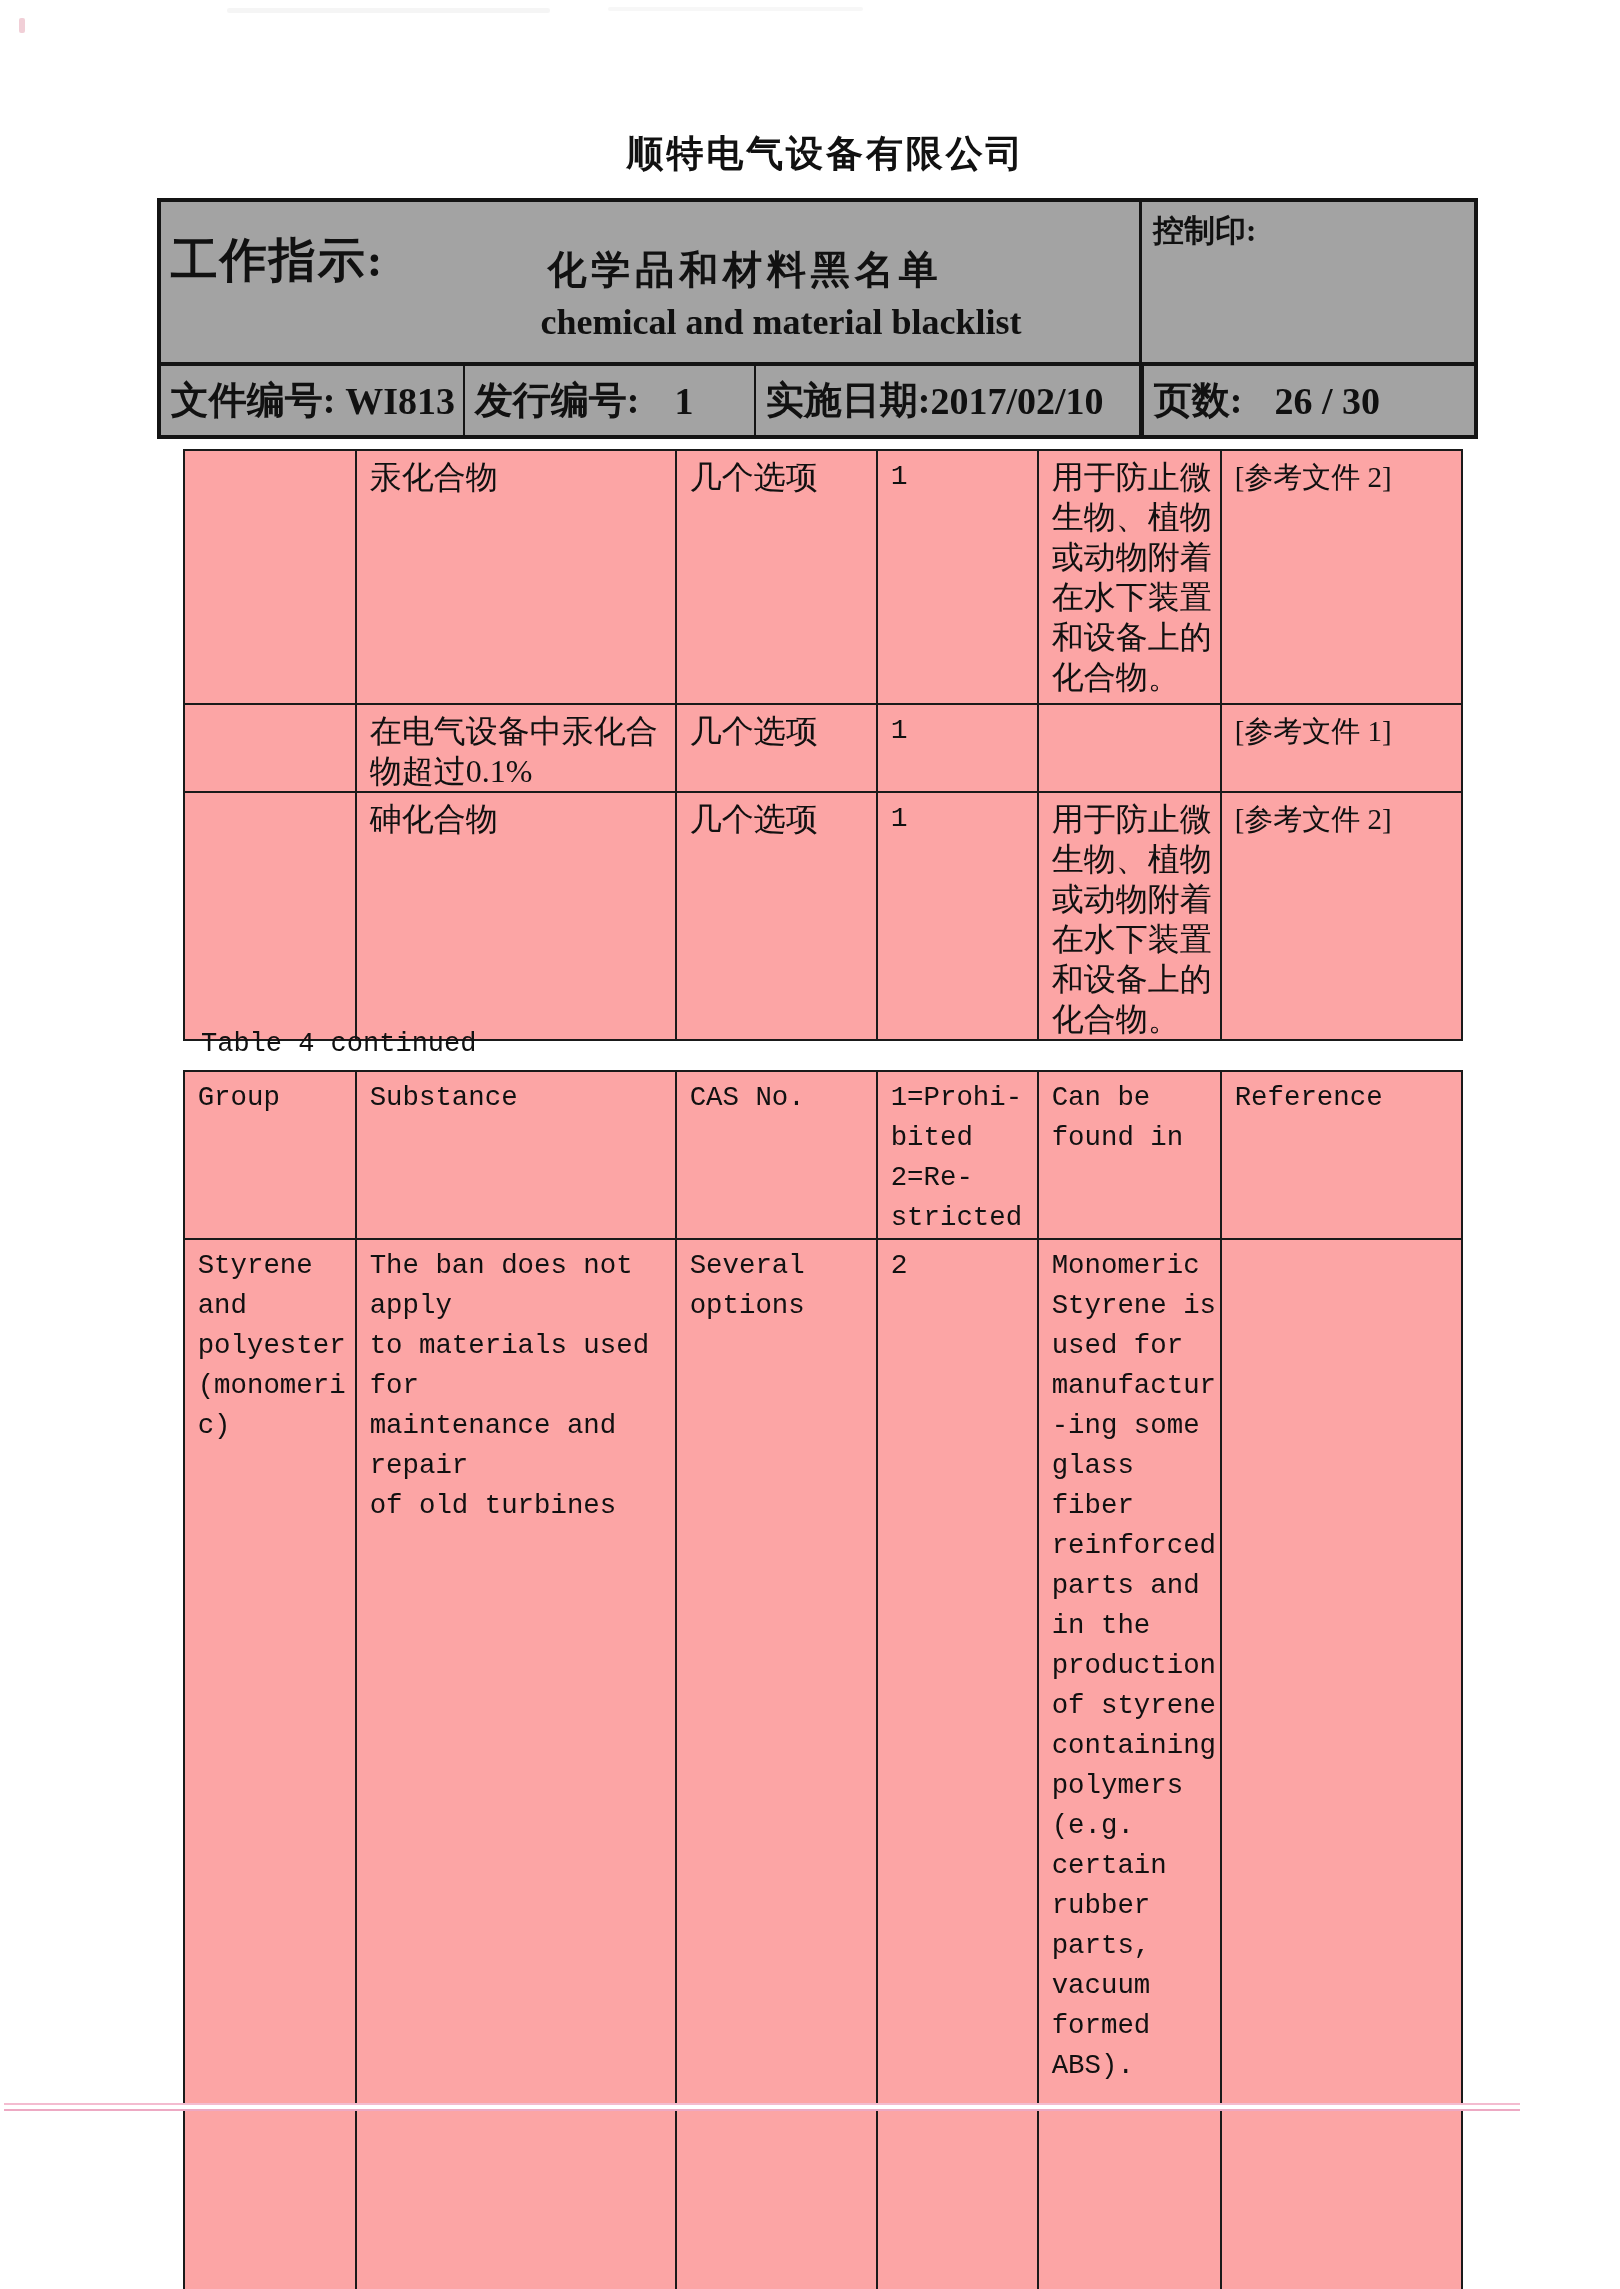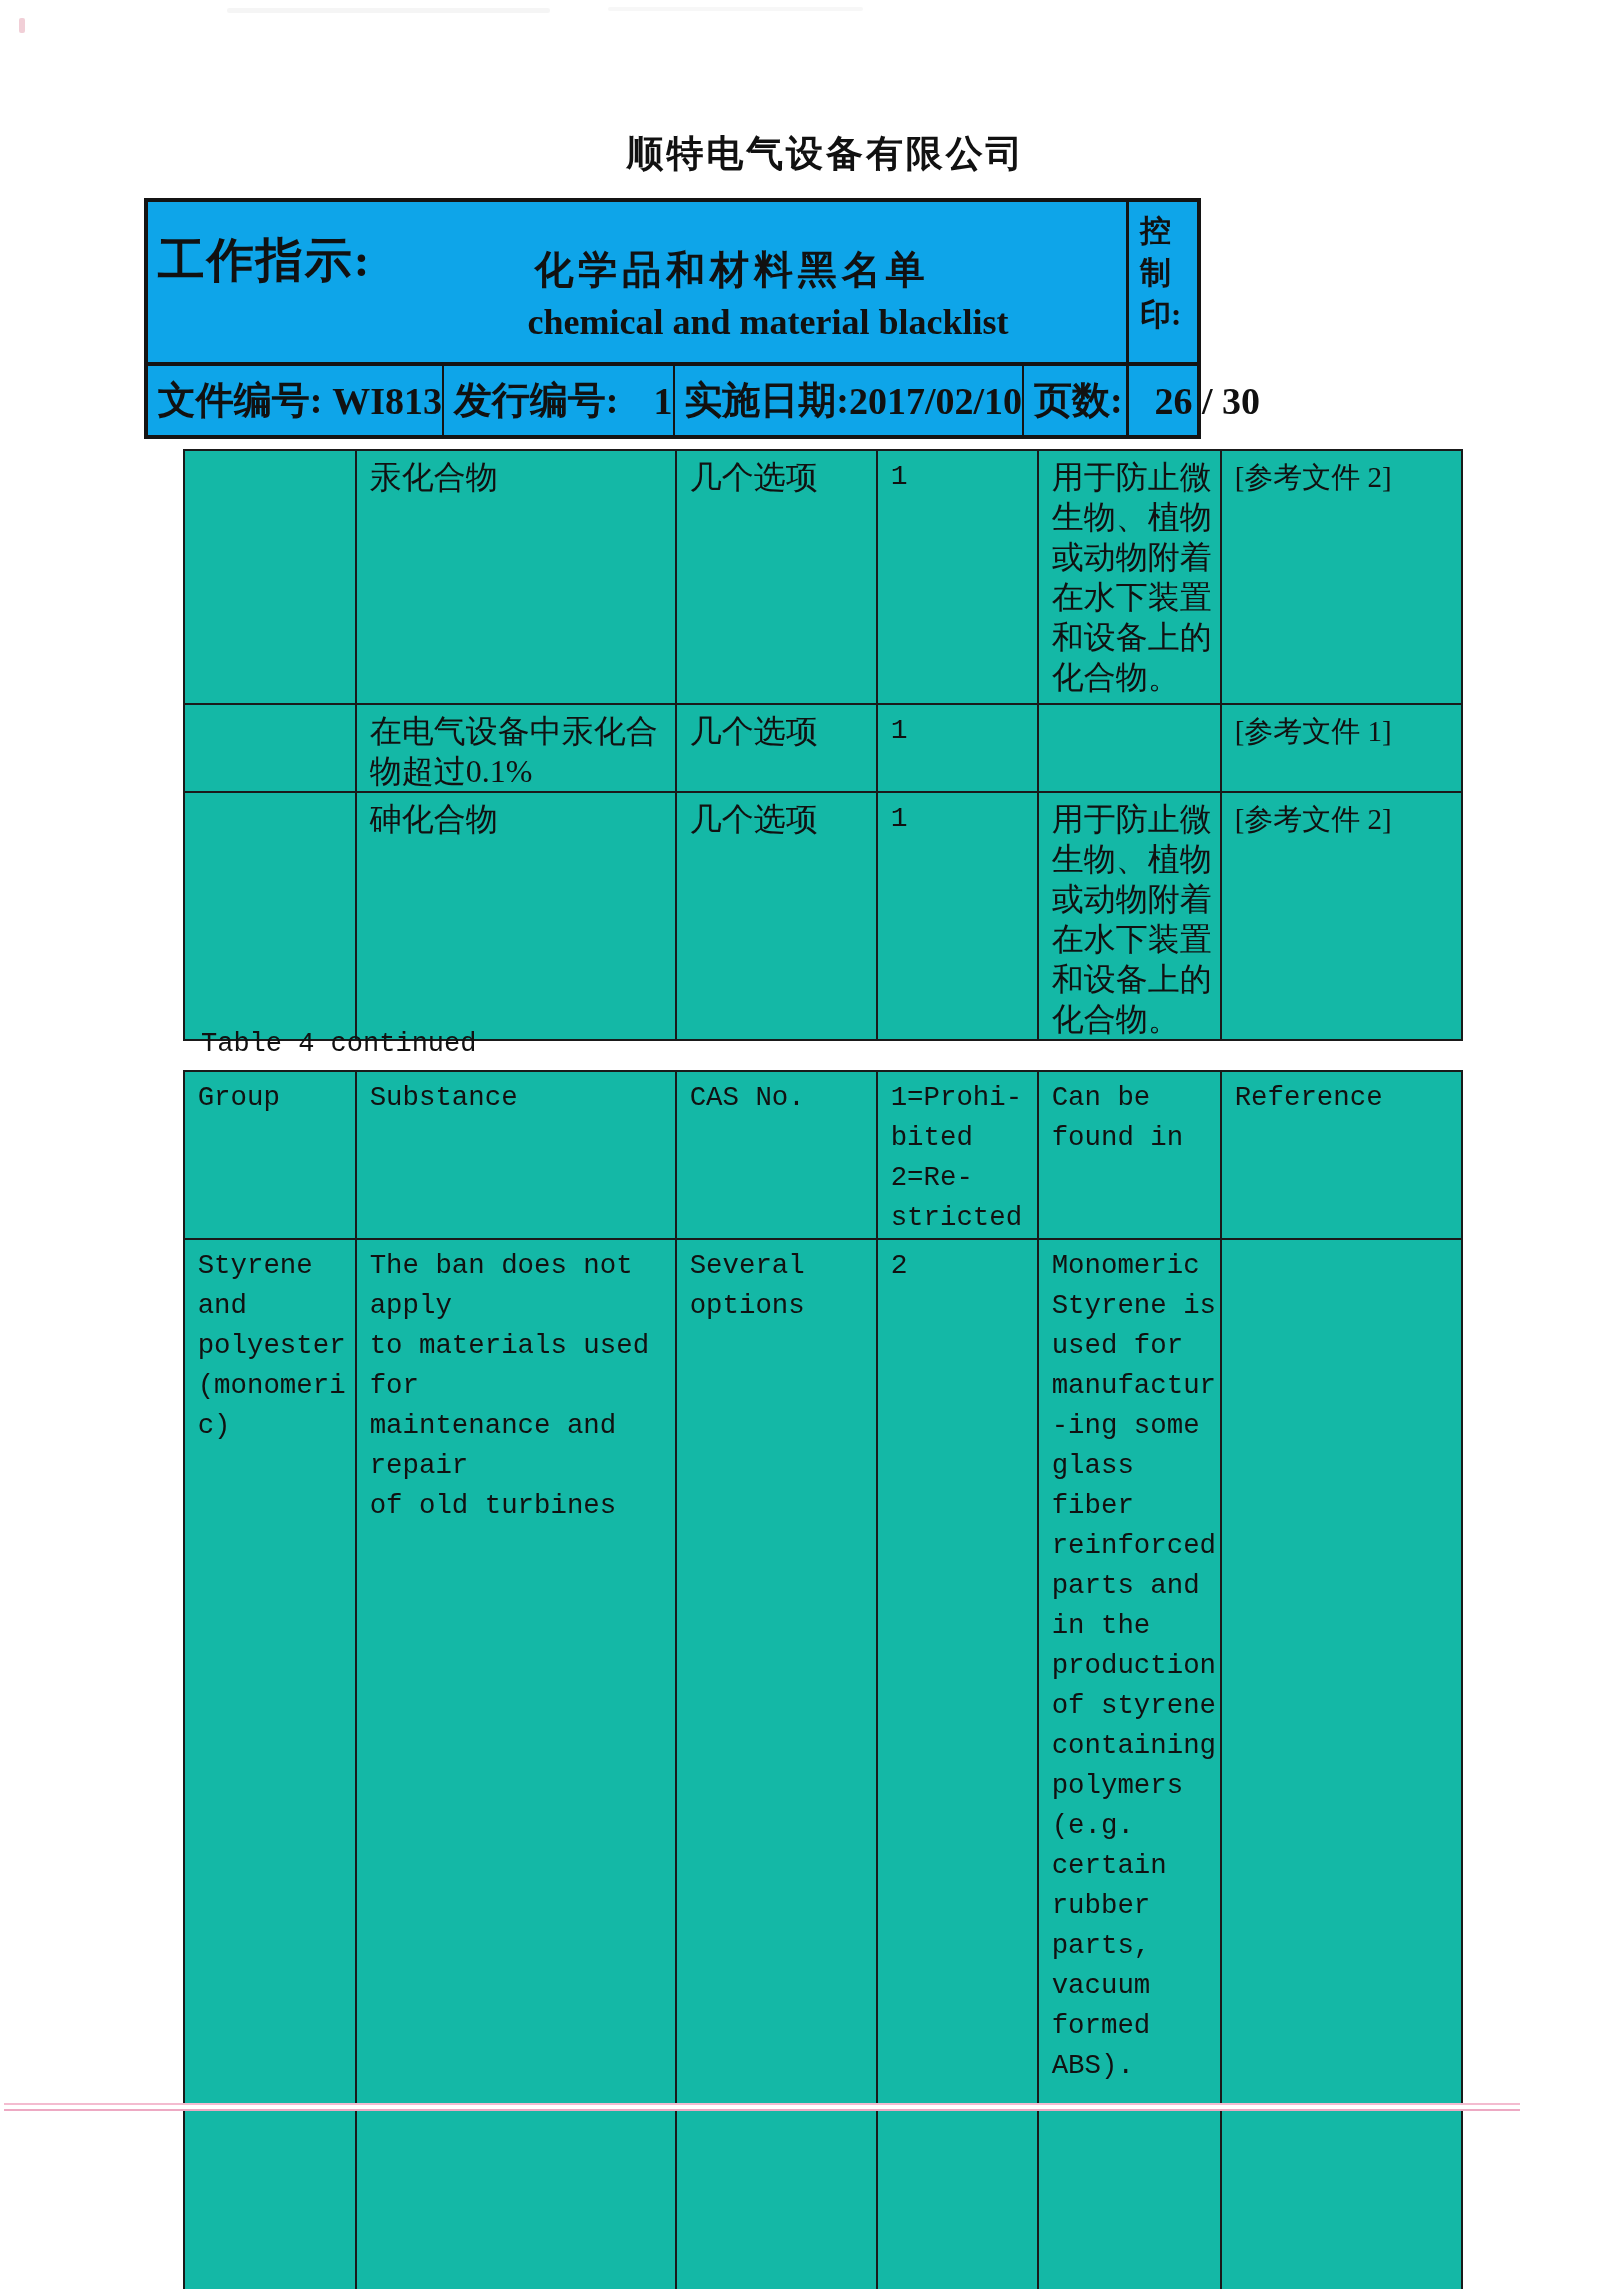--- a/index.html
+++ b/index.html
@@ -15,22 +15,22 @@
   .smudge{position:absolute;background:#ebebeb;border-radius:2px;}
   .red-mark{position:absolute;background:#eab6c2;opacity:.65;border-radius:2px;}
 
   .company-title{
     position:absolute;top:129px;left:826px;transform:translateX(-50%);
     font-size:37px;font-weight:bold;letter-spacing:2.9px;white-space:nowrap;
   }
 
   
   .header-box{
-    position:absolute;left:144px;top:198px;width:1057px;height:241px;
-    border:4.9px solid #141414;box-sizing:border-box;background:#0ea5e9;
+    position:absolute;left:157px;top:198px;width:1321px;height:241px;
+    border:4.9px solid #141414;box-sizing:border-box;background:#a3a3a3;
   }
   .hb-vdivider{position:absolute;left:978px;top:0;bottom:0;width:2.9px;background:#141414;}
   .hb-rowdivider{position:absolute;left:0;right:0;top:160px;height:3.9px;background:#141414;}
   .wi-label{
     position:absolute;left:9.8px;top:27.4px;
     font-size:47px;font-weight:bold;letter-spacing:2px;white-space:nowrap;
   }
   .title-zh{
     position:absolute;left:584px;top:41px;transform:translateX(-50%);
     font-size:39px;font-weight:bold;letter-spacing:4.9px;white-space:nowrap;
@@ -59,21 +59,21 @@
   .hb-c3{width:388px;}
   .hb-c4{flex:1;}
   .hb-val{margin-left:9.8px;}
   .hb-c2 .hb-val{margin-left:35px;}
   .hb-c3 .hb-val{margin-left:0;}
   .hb-c4 .hb-val{margin-left:32px;}
 
   
   table.doc{
     position:absolute;border-collapse:collapse;table-layout:fixed;
-    width:1277px;background:#14b8a6;
+    width:1277px;background:#fca5a5;
   }
   table.doc td{
     border:2px solid #1a1a1a;vertical-align:top;box-sizing:border-box;
     padding:5.9px 0 0 12.7px;overflow:hidden;
   }
   table.doc{border:2.9px solid #1a1a1a;}
   .t1{left:183px;top:449px;}
   .t2{left:183px;top:1070px;border-bottom-width:4.9px;}
   .pre{white-space:pre-line;}
   .zh{font-size:32px;line-height:40px;font-family:"Liberation Serif", serif;}

